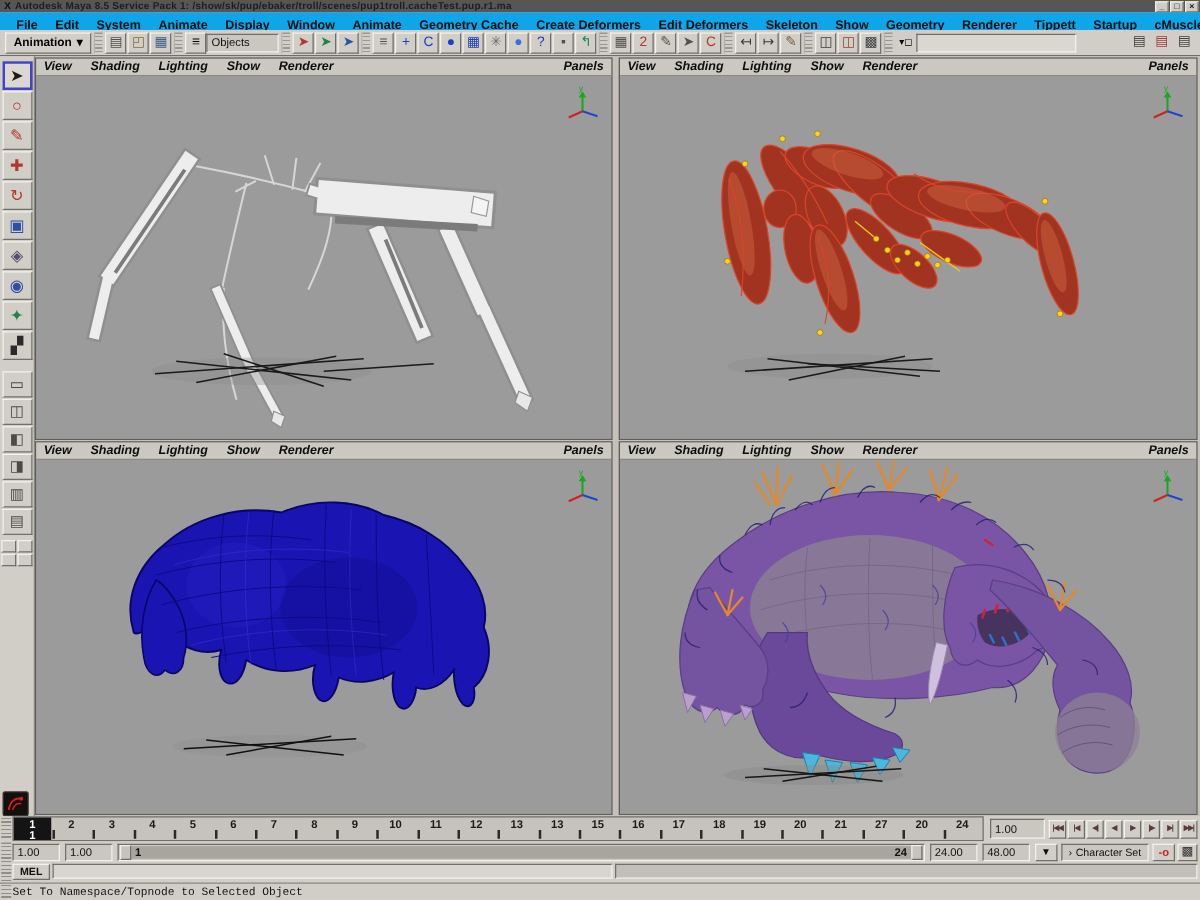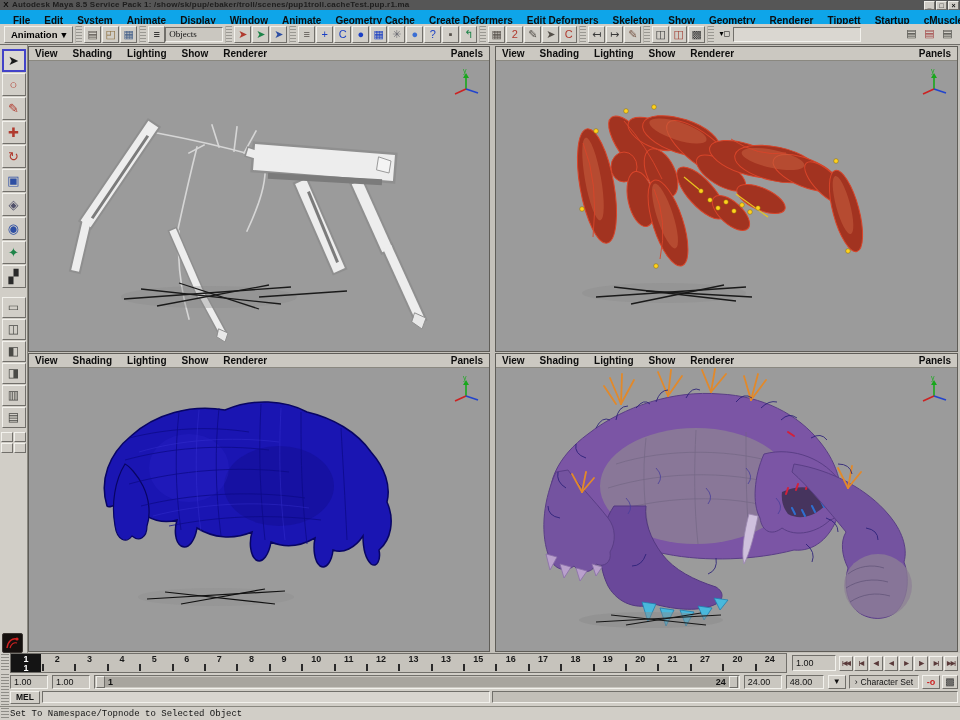--- a/index.html
+++ b/index.html
@@ -26,21 +26,21 @@
 
   
   .statusline { position:absolute; left:0; top:24px; width:960px; height:21px; background:#d1cec7;
     border-bottom:1px solid #706e69; display:flex; align-items:center; padding:1px 4px; }
   .menusetbtn { height:17px; min-width:66px; font-size:9.5px; font-weight:bold; display:flex; align-items:center;
     justify-content:center; gap:4px; padding:0 6px; }
   .sep { width:7px; height:17px; margin:0 2px; background:repeating-linear-gradient(180deg,#9a9892 0 1px,transparent 1px 3px);
     border-left:1px solid #b5b2ab; }
   .igroup { display:flex; align-items:center; gap:1px; }
   .sicon { width:17px; height:17px; font-size:11px; line-height:15px; text-align:center; overflow:hidden; }
-  .maskfield { width:58px; height:15px; font-size:9px; font-family:Liberation Serif, serif; padding:0 3px; color:#111; }
+  .maskfield { width:58px; height:15px; font-size:9px; font-family:Liberation Sans, sans-serif; padding:0 3px; color:#111; }
   .longfield { width:128px; height:15px; font-size:9px; padding:0 3px; color:#111; background:#dad7d1; }
   .spacer { flex:1; }
 
   
   .main { position:absolute; left:0; top:45px; width:960px; height:608px; background:#c4c1ba; }
 
   
   .toolbox { position:absolute; left:0; top:0; width:28px; height:608px; background:#d1cec7;
     border-right:1px solid #8a8880; display:flex; flex-direction:column; align-items:center; padding-top:4px; }
   .tool { width:24px; height:23px; margin-bottom:1px; font-size:13px; line-height:21px; text-align:center; }
@@ -50,21 +50,21 @@
   .minigrid { margin-top:3px; display:grid; grid-template-columns:12px 12px; grid-gap:1px; }
   .minibtn { width:12px; height:10px; }
 
   
   .vp { position:absolute; border:1px solid #5f5d58; background:#9b9b9b; display:flex; flex-direction:column; }
   .vp-tl { left:28px; top:1px;   width:462px; height:306px; }
   .vp-tr { left:495px; top:1px;  width:463px; height:306px; }
   .vp-bl { left:28px; top:308px; width:462px; height:299px; }
   .vp-br { left:495px; top:308px; width:463px; height:299px; }
   .vpmenu { height:14px; background:#cbc8c1; border-bottom:1px solid #8a8880; display:flex; align-items:center;
-    padding:0 6px; flex:none; }
+    padding:0 6px; flex:none;font-style:italic; }
   .vpmenu .vpm-item { font-size:10px; font-weight:bold; color:#0d0d0d; padding:0 9px 0 0; margin-right:6px; }
   .vpmenu .sp { flex:1; }
   .vpmenu .panels { font-size:10px; font-weight:bold; color:#0d0d0d; }
   .canvas { position:relative; flex:1; overflow:hidden; background:#9b9b9b; }
   .canvas svg.scene { position:absolute; left:0; top:0; }
   .gizmo { position:absolute; right:8px; top:4px; }
 
   
   .timeslider { position:absolute; left:0; top:653px; width:960px; height:20px; background:#d1cec7;
     display:flex; align-items:stretch; }

